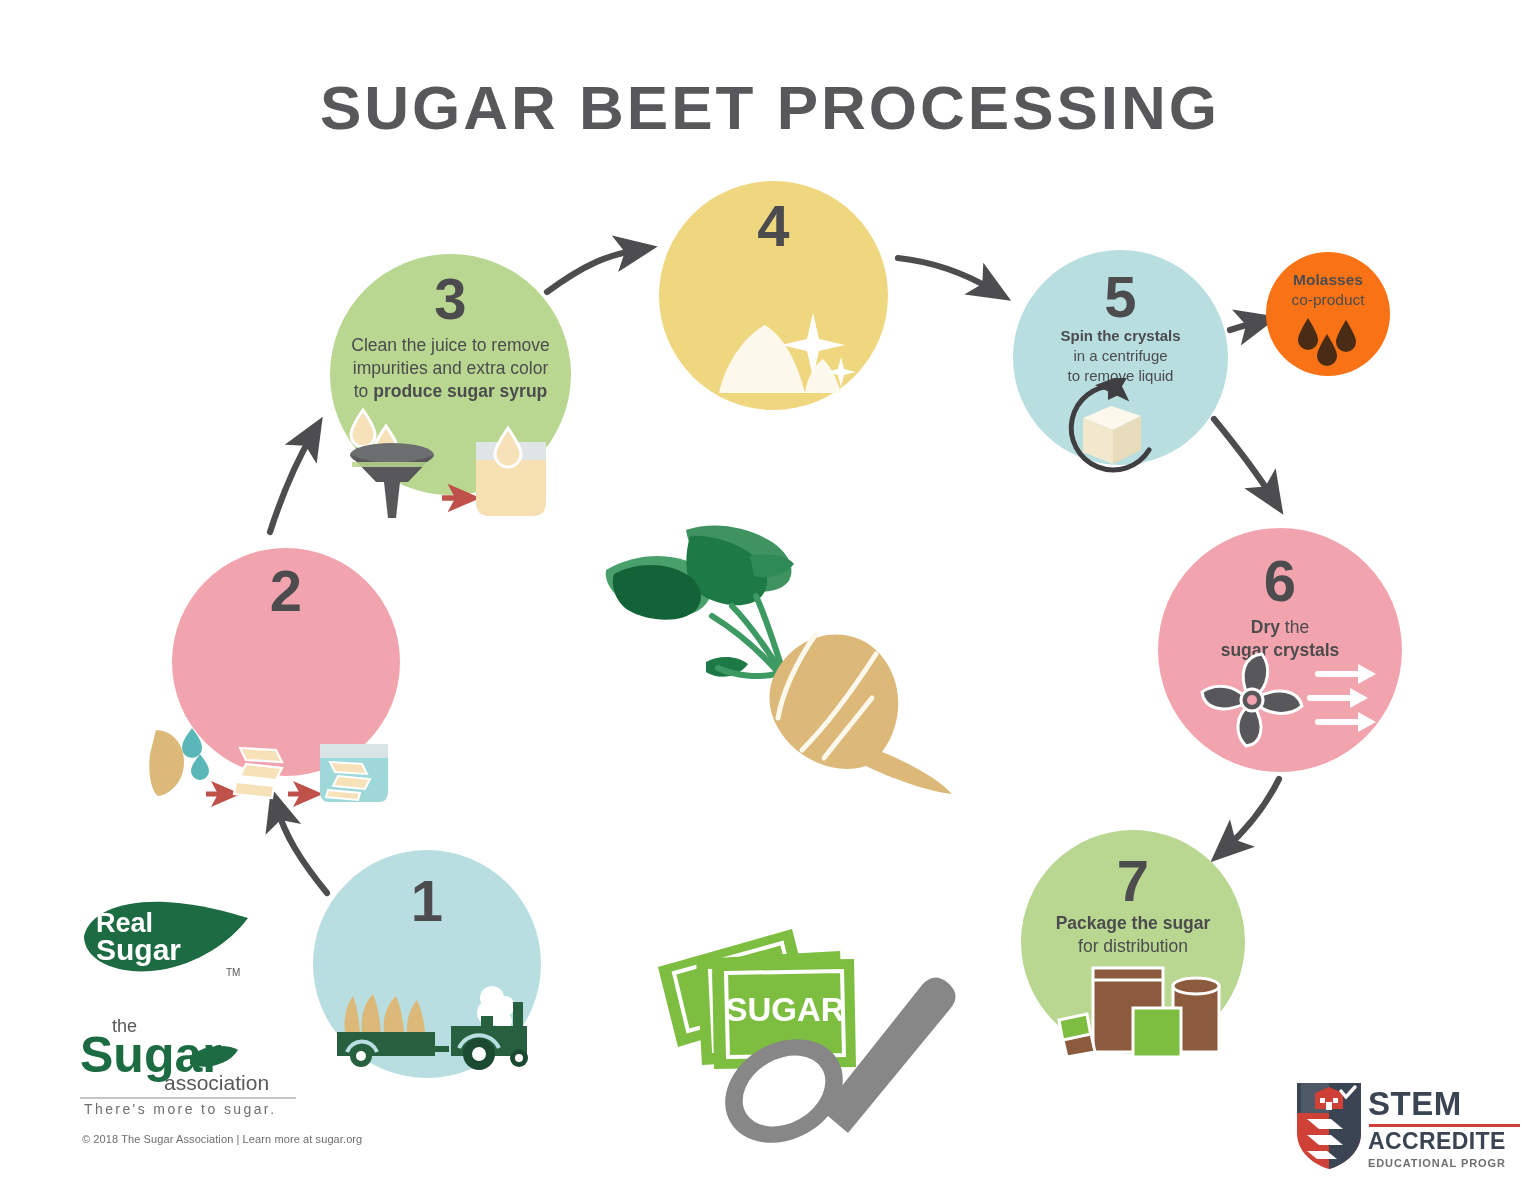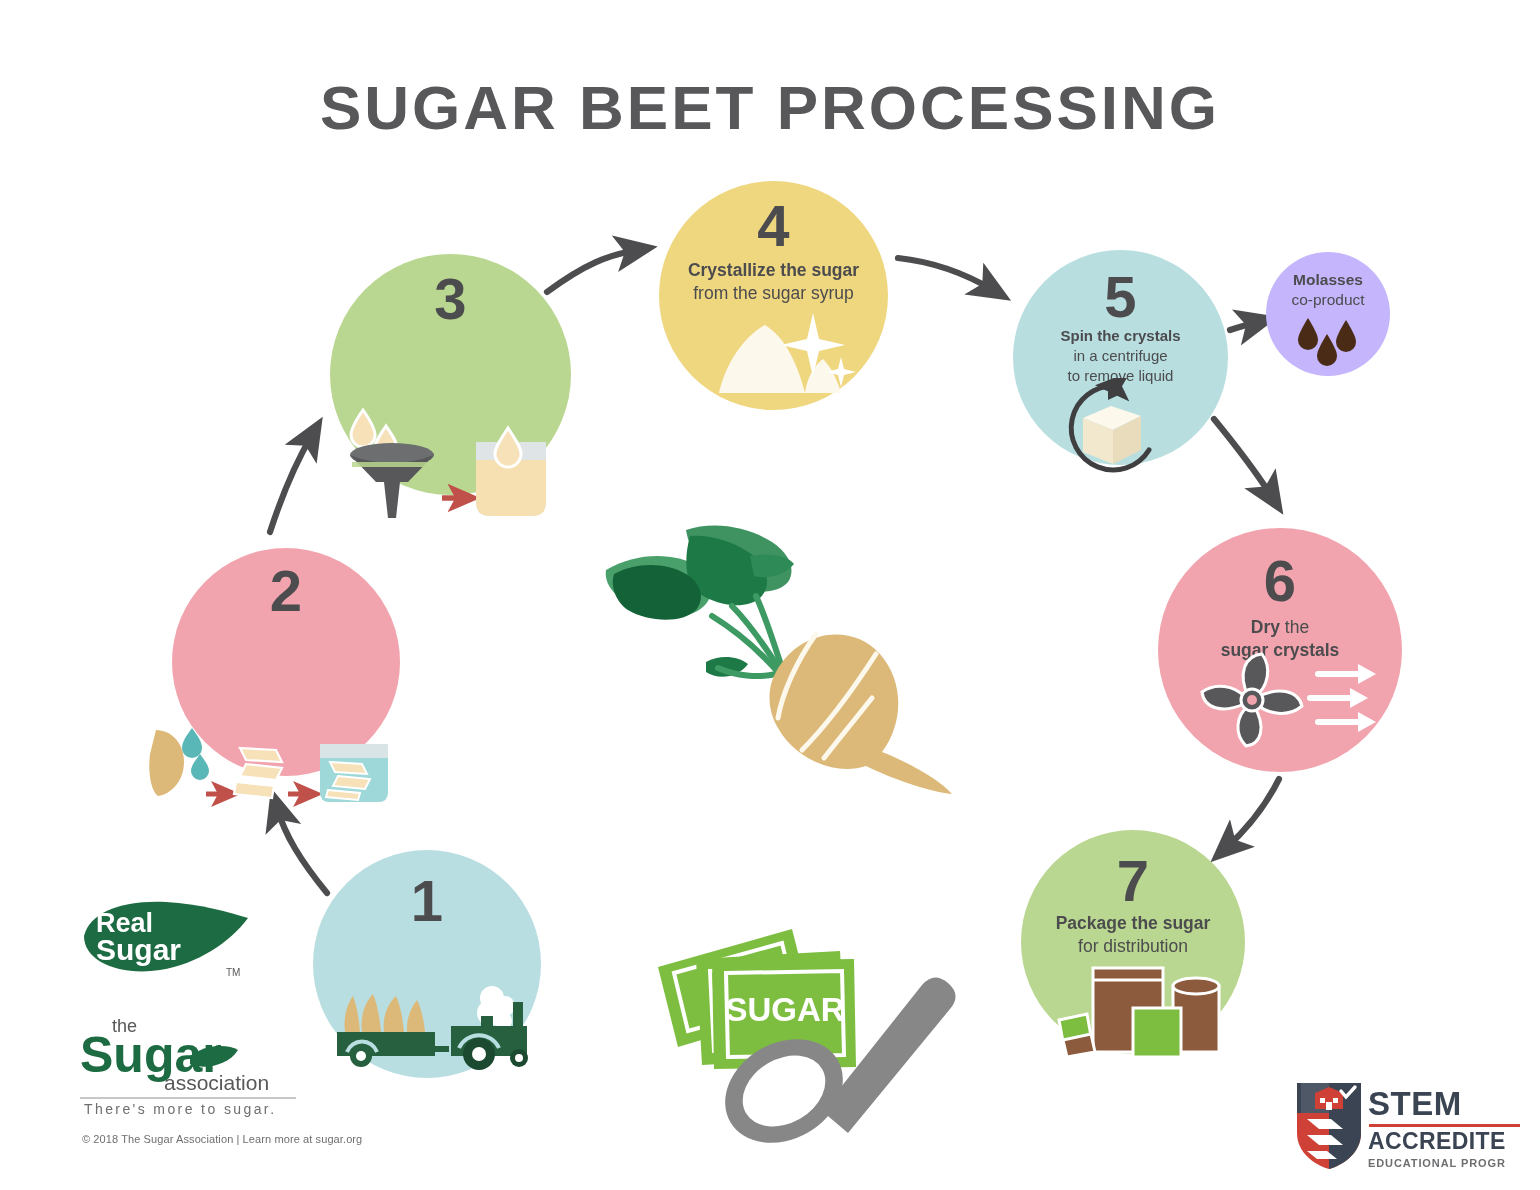--- a/index.html
+++ b/index.html
@@ -88,21 +88,21 @@
   #step6 .caption { top: 88px; }
 
   #step7 { left: 1021px; top: 830px; width: 224px; height: 224px; background: #b9d790; }
   #step7 .num { top: 22px; }
   #step7 .caption { top: 82px; }
 
   #molasses {
     position: absolute;
     left: 1266px; top: 252px;
     width: 124px; height: 124px;
-    background: #c4b5fd;
+    background: #f97316;
     border-radius: 50%;
   }
   #molasses .mol-cap {
     position: absolute;
     top: 18px; left: 0; width: 100%;
     text-align: center;
     font-size: 15.5px;
     line-height: 1.28;
     color: #4c4c4e;
   }
@@ -241,20 +241,21 @@
     <path d="M172,48 L240,48 L240,82 q0,10 -10,10 L182,92 q-10,0 -10,-10 Z" fill="#9ed8d8"></path>
     <g fill="#f6e1b8" stroke="#ffffff" stroke-width="2">
       <path d="M182,52 L214,54 L219,64 L187,62 Z"></path>
       <path d="M190,66 L222,69 L217,79 L185,76 Z"></path>
       <path d="M180,80 L212,83 L210,90 L178,87 Z"></path>
     </g>
   </svg>
 
   <div class="step" id="step3">
     <div class="num">3</div>
+    <div class="caption">Clean the juice to remove<br>impurities and extra color<br>to <b>produce sugar syrup</b></div>
   </div>
   <svg style="position:absolute;left:330px;top:398px;width:230px;height:130px" viewBox="0 0 230 130">
 
     <path d="M33,12 C40,22 45,30 45,37 a12,12 0 0 1 -24,0 C21,30 26,22 33,12 Z" fill="#f6e1b8" stroke="#ffffff" stroke-width="3"></path>
     <path d="M56,28 C62,37 67,44 67,50 a11,11 0 0 1 -22,0 C45,44 50,37 56,28 Z" fill="#f6e1b8" stroke="#ffffff" stroke-width="3"></path>
 
     <ellipse cx="62" cy="57" rx="42" ry="12" fill="#6d6e70"></ellipse>
     <path d="M20,57 q42,16 84,0 L78,84 L46,84 Z" fill="#58585a"></path>
     <rect x="22" y="64" width="80" height="5" fill="#b9d790" opacity=".85"></rect>
     <path d="M54,84 L70,84 L66,120 L58,120 Z" fill="#58585a"></path>
@@ -267,21 +268,20 @@
       </defs>
 
     <path d="M146,44 L216,44 L216,104 q0,14 -14,14 L160,118 q-14,0 -14,-14 Z" fill="#dfe4e6"></path>
     <path d="M146,62 L216,62 L216,104 q0,14 -14,14 L160,118 q-14,0 -14,-14 Z" fill="#f6dfb0"></path>
 
     <path d="M178,30 C185,41 191,49 191,56 a13,13 0 0 1 -26,0 C165,49 171,41 178,30 Z" fill="#f6e1b8" stroke="#ffffff" stroke-width="3"></path>
   </svg>
 
   <div class="step" id="step4">
     <div class="num">4</div>
-    <div class="caption"><b>Crystallize the sugar</b><br>from the sugar syrup</div>
     <svg style="position:absolute;left:42px;top:122px;width:160px;height:100px" viewBox="0 0 160 100">
       <path d="M18,90 C24,62 42,34 64,22 C84,34 96,60 104,90 Z" fill="#fdf8ec"></path>
       <path d="M104,90 C106,74 114,62 122,56 C130,64 136,76 140,90 Z" fill="#fdf8ec"></path>
 
       <path d="M112,10 L118,36 L144,42 L118,48 L112,74 L106,48 L80,42 L106,36 Z" fill="#ffffff"></path>
 
       <path d="M140,54 L143,66 L155,69 L143,72 L140,84 L137,72 L125,69 L137,66 Z" fill="#ffffff"></path>
     </svg>
   </div>
 

